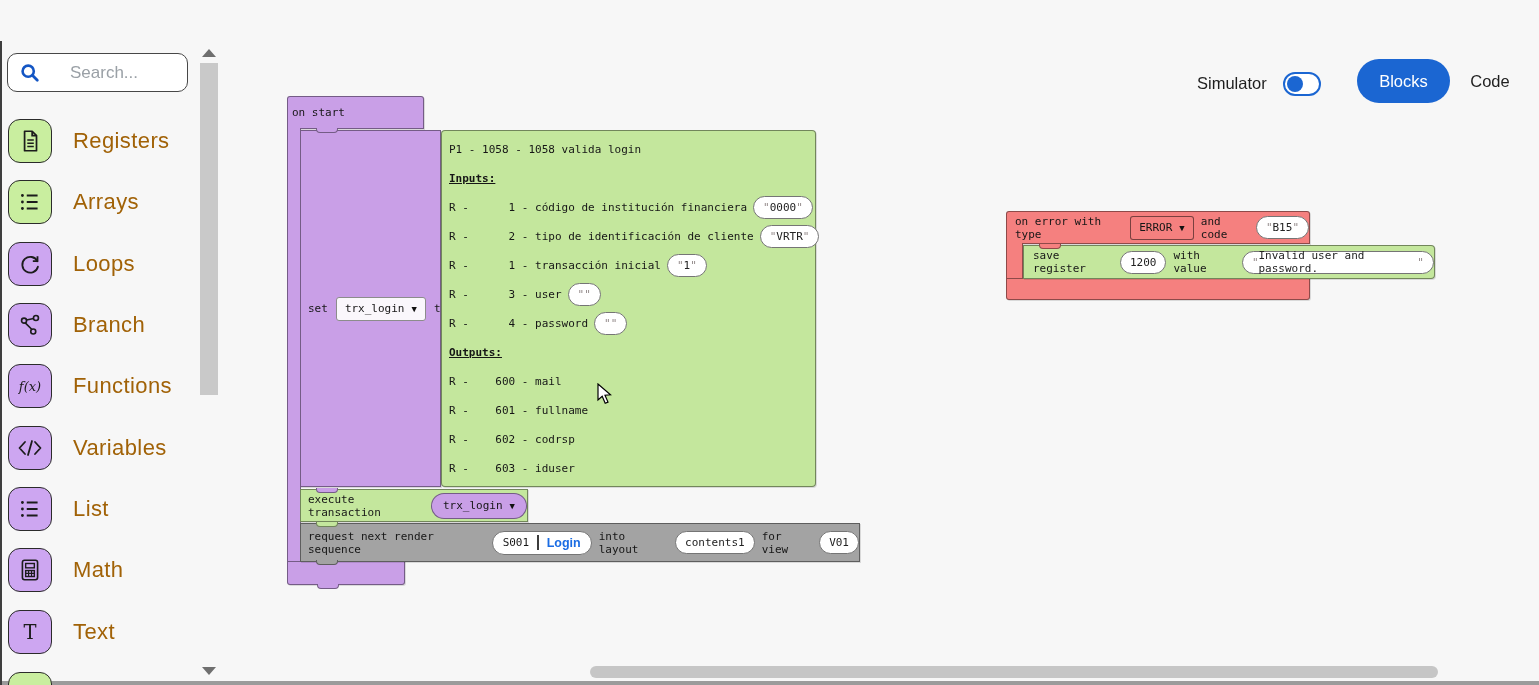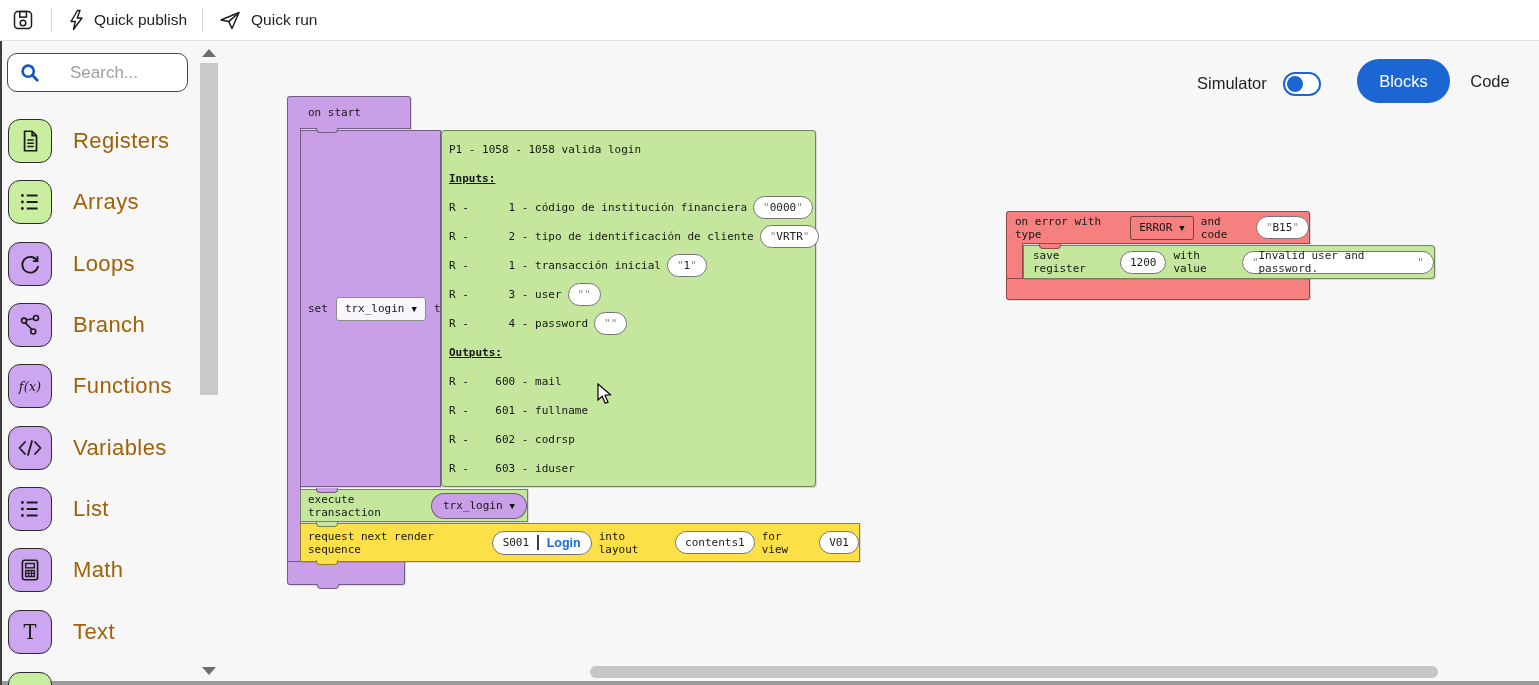--- a/index.html
+++ b/index.html
@@ -42,24 +42,24 @@
               border-right:7px solid transparent; border-bottom:8px solid #6f6f6f; cursor:pointer; }
   .arrow-down { position:absolute; left:202px; top:626px; width:0; height:0; border-left:7px solid transparent;
                 border-right:7px solid transparent; border-top:8px solid #6f6f6f; cursor:pointer; }
 
   
   .canvas { position:absolute; inset:0; z-index:5; }
   .blocktext { font-family:"DejaVu Sans Mono","Liberation Mono",monospace; font-size:11px; color:#161616; }
   .blk { position:absolute; border:1px solid rgba(0,0,0,.42); box-shadow:1px 1px 0 rgba(0,0,0,.12); }
   .purple-f { background:#c99fe7; }
   .green-f  { background:#c4e79d; }
-  .yellow-f { background:#fde047; }
+  .yellow-f { background:#a3a3a3; }
   .red-f    { background:#f5807f; }
 
-  .hat-header { left:287px; top:96px; width:124px; height:33px; border-radius:3px 3px 0 0; display:flex; align-items:center; padding-left:20px; }
+  .hat-header { left:287px; top:96px; width:137px; height:33px; border-radius:3px 3px 0 0; display:flex; align-items:center; padding-left:4px; }
   .hat-spine  { left:287px; top:128px; width:14px; height:434px; border-top:none; border-bottom:none; box-shadow:none; }
   .hat-foot   { left:287px; top:561px; width:118px; height:24px; border-radius:0 0 3px 3px; }
 
   .tab { position:absolute; width:22px; height:5px; border:1px solid rgba(0,0,0,.42); border-top:none;
          border-radius:0 0 4px 4px; box-shadow:none; z-index:8; }
 
   .set-blk { left:300px; top:130px; width:141px; height:357px; }
   .set-row { position:absolute; left:7px; top:50%; transform:translateY(-50%); display:flex; align-items:center; gap:8px; }
   .dd-field { background:#faf7fc; border:1px solid #8c8c8c; border-radius:3px; height:24px; display:flex;
               align-items:center; gap:7px; padding:0 8px; cursor:pointer; }
@@ -213,44 +213,20 @@
       <span>with value</span>
       <span class="pill quoted" style="margin-left:0;">Invalid user and password.</span>
     </div>
     <div class="tab red-f" style="left:1039px; top:244px;"></div>
 
     <svg class="cursor" width="16" height="22" viewBox="0 0 16 22">
       <path d="M1 1 L1 17 L5.2 13.2 L8.2 20.3 L11 19.1 L8 12.2 L13.5 11.8 Z" fill="#ffffff" stroke="#000" stroke-width="1.2"></path>
     </svg>
   </div>
 
-  <div class="toolbar">
-    <div class="icon-btn">
-      <svg width="22" height="22" viewBox="0 0 22 22">
-        <rect x="2.5" y="2.5" width="17" height="17" rx="3.5" fill="none" stroke="#1c1c1c" stroke-width="1.5"></rect>
-        <rect x="7.8" y="2.5" width="6.6" height="5.6" fill="none" stroke="#1c1c1c" stroke-width="1.5"></rect>
-        <circle cx="11" cy="14" r="2.8" fill="none" stroke="#1c1c1c" stroke-width="1.5"></circle>
-      </svg>
-    </div>
-    <div class="tb-sep"></div>
-    <div class="tb-btn">
-      <svg width="18" height="22" viewBox="0 0 18 22">
-        <path d="M10.5 1.5 L4 12.5 H8.3 L6.5 20.5 L15 9 H10.2 L13 1.5 Z" fill="none" stroke="#1c1c1c" stroke-width="1.4" stroke-linejoin="round"></path>
-      </svg>
-      <span>Quick publish</span>
-    </div>
-    <div class="tb-sep"></div>
-    <div class="tb-btn">
-      <svg width="24" height="22" viewBox="0 0 24 22">
-        <path d="M3 11 L21 3.5 L14 19.5 L10.8 12.6 Z" fill="none" stroke="#1c1c1c" stroke-width="1.5" stroke-linejoin="round"></path>
-        <path d="M10.8 12.6 L21 3.5" fill="none" stroke="#1c1c1c" stroke-width="1.5"></path>
-      </svg>
-      <span>Quick run</span>
-    </div>
-  </div>
 
   <span class="sim-label">Simulator</span>
   <div class="toggle">
       <div class="knob"></div>
     </div>
   <div class="blocks-btn">
       <span>Blocks</span>
     </div>
   <div class="code-btn">
       <span>Code</span>

